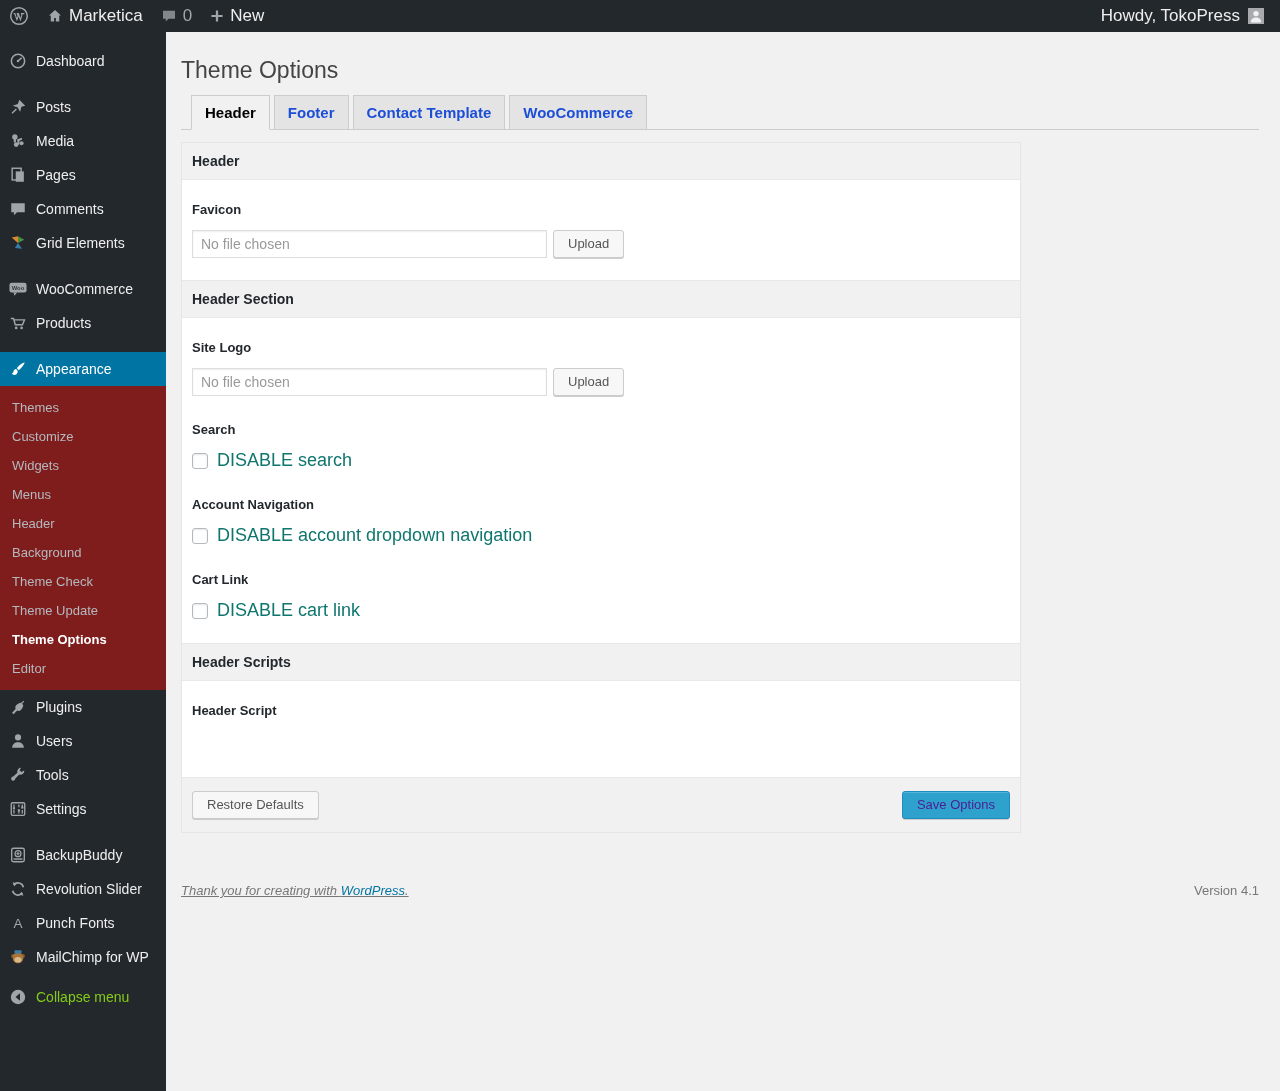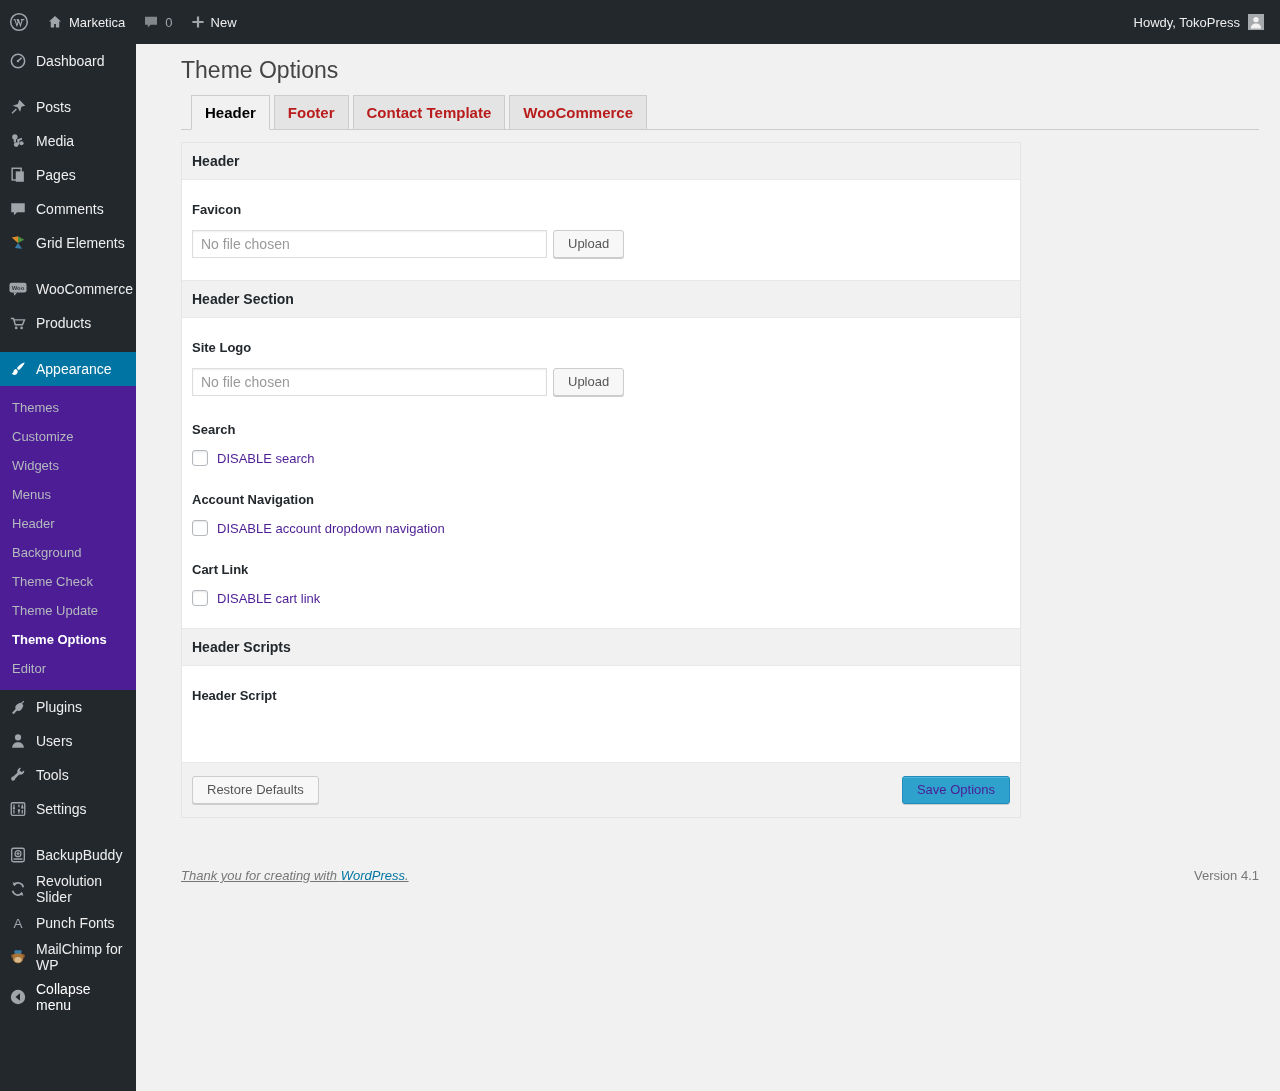--- a/index.html
+++ b/index.html
@@ -6,58 +6,58 @@
   html,body { width: 1280px; }
   body {
     font-family: "Liberation Sans", sans-serif;
     background: #f1f1f1;
     color: #444;
     min-height: 1091px;
     position: relative;
   }
   
   .admin-bar {
-    position: absolute; top:0; left:0; right:0; height:44px;
+    position: absolute; top:0; left:0; right:0; height:32px;
     background:#23282d; color:#eee;
     display:flex; align-items:center;
-    font-size:13px; z-index:50; padding:0 10px 0 0;
+    font-size:17px; z-index:50; padding:0 10px 0 0;
   }
   .ab-item { display:flex; align-items:center; gap:6px; padding:0 9px; height:32px; cursor:pointer; color:#eee; }
   .ab-item .ab-icon { color:#a0a5aa; display:flex; align-items:center; }
   .ab-spacer { flex:1; }
   .ab-right { display:flex; align-items:center; gap:8px; padding:0 6px; height:32px; }
   .avatar { width:16px; height:16px; background:#b4b9be; display:inline-flex; align-items:center; justify-content:center; overflow:hidden; }
   
   .sidebar {
-    position:absolute; top:32px; left:0; width:136px; bottom:0;
+    position:absolute; top:32px; left:0; width:166px; bottom:0;
     background:#23282d; color:#eee; font-size:14px; padding-top:12px;
   }
   .menu-item {
     display:flex; align-items:center; height:34px; padding:0 8px; gap:8px;
     color:#eee; cursor:pointer; position:relative;
   }
   .menu-item .mi-icon { width:20px; min-width:20px; display:flex; justify-content:center; color:#a0a5aa; }
   .menu-sep { height:12px; }
   .menu-item.active { background:#0074a2; color:#fff; }
   .menu-item.active .mi-icon { color:#fff; }
   .menu-item.active::after {
     content:""; position:absolute; right:-12px; top:50%; margin-top:-12px;
     border:12px solid transparent; border-left-color:#0074a2;
   }
-  .submenu { background:#4c1d95; padding:7px 0; font-size:13px; }
+  .submenu { background:#7f1d1d; padding:7px 0; font-size:13px; }
   .submenu-item { padding:7px 12px; color:#b4b9be; cursor:pointer; }
   .submenu-item.current { color:#fff; font-weight:bold; }
   .collapse-gap { height:6px; }
   
   .content { margin-left:160px; padding:55px 21px 0 21px; }
   .page-title { font-size:23px; font-weight:400; color:#444; line-height:30px; }
   .nav-tab-wrapper { margin-top:10px; border-bottom:1px solid #ccc; padding-left:10px; }
   .nav-tab {
     display:inline-block; margin:0 4px -1px 0; padding:8px 13px;
-    font-size:15px; font-weight:600; color:#b91c1c;
+    font-size:15px; font-weight:600; color:#1d4ed8;
     background:#e4e4e4; border:1px solid #ccc; cursor:pointer;
   }
   .nav-tab.active { background:#f1f1f1; border-bottom-color:#f1f1f1; color:#000; }
   
   .panel { width:840px; margin-top:12px; background:#fff; border:1px solid #e5e5e5; }
   .section-title {
     background:#f1f1f1; padding:10px; font-size:14px; font-weight:600; color:#23282d;
     border-bottom:1px solid #e8e8e8;
   }
   .section-title + .field { border-top:none; }
@@ -78,21 +78,21 @@
   }
   .button-primary {
     background:#2ea2cc; border-color:#1e8cbe; color:#4c1d95;
     box-shadow:inset 0 1px 0 rgba(120,200,230,.5), 0 1px 0 rgba(0,0,0,.15);
   }
   .check-row { display:flex; align-items:center; gap:9px; margin-top:2px; }
   .checkbox {
     width:16px; height:16px; background:#fff; border:1px solid #b4b9be; border-radius:3px;
     box-shadow:inset 0 1px 2px rgba(0,0,0,.1); cursor:pointer; flex:0 0 auto;
   }
-  .check-label { font-size:13px; color:#4c1d95; }
+  .check-label { font-size:18px; color:#0f766e; }
   .script-row { display:flex; align-items:flex-start; }
   .script-area {
     width:443px; height:170px; border:1px solid #ddd; background:#fff; resize:both;
     box-shadow:inset 0 1px 2px rgba(0,0,0,.07); outline:none;
     font-family:"Liberation Mono", monospace; font-size:13px; padding:4px;
   }
   .script-desc { width:315px; margin-left:16px; font-size:13px; color:#555; line-height:1.55; padding-top:4px; }
   .field-last { padding-bottom:46px; }
   .panel-footer {
     display:flex; justify-content:space-between; align-items:center;
@@ -359,21 +359,21 @@
           <circle cx="10" cy="11" r="6" fill="#a9743a"></circle>
           <ellipse cx="10" cy="13" rx="4" ry="3" fill="#d9b98c"></ellipse>
           <rect x="6" y="2.5" width="8" height="3.5" rx="1" fill="#3a7ca8"></rect>
         </svg>
     </span>
     <span>MailChimp for WP</span>
   </div>
 
   <div class="collapse-gap"></div>
 
-  <div class="menu-item" style="color:#ffffff;">
+  <div class="menu-item" style="color:#84cc16;">
     <span class="mi-icon">
       <svg width="18" height="18" viewBox="0 0 20 20">
           <circle cx="10" cy="10" r="8" fill="#a0a5aa"></circle>
           <polygon points="12.2,5.8 7.2,10 12.2,14.2" fill="#23282d"></polygon>
         </svg>
     </span>
     <span>Collapse menu</span>
   </div>
 </div>
 

